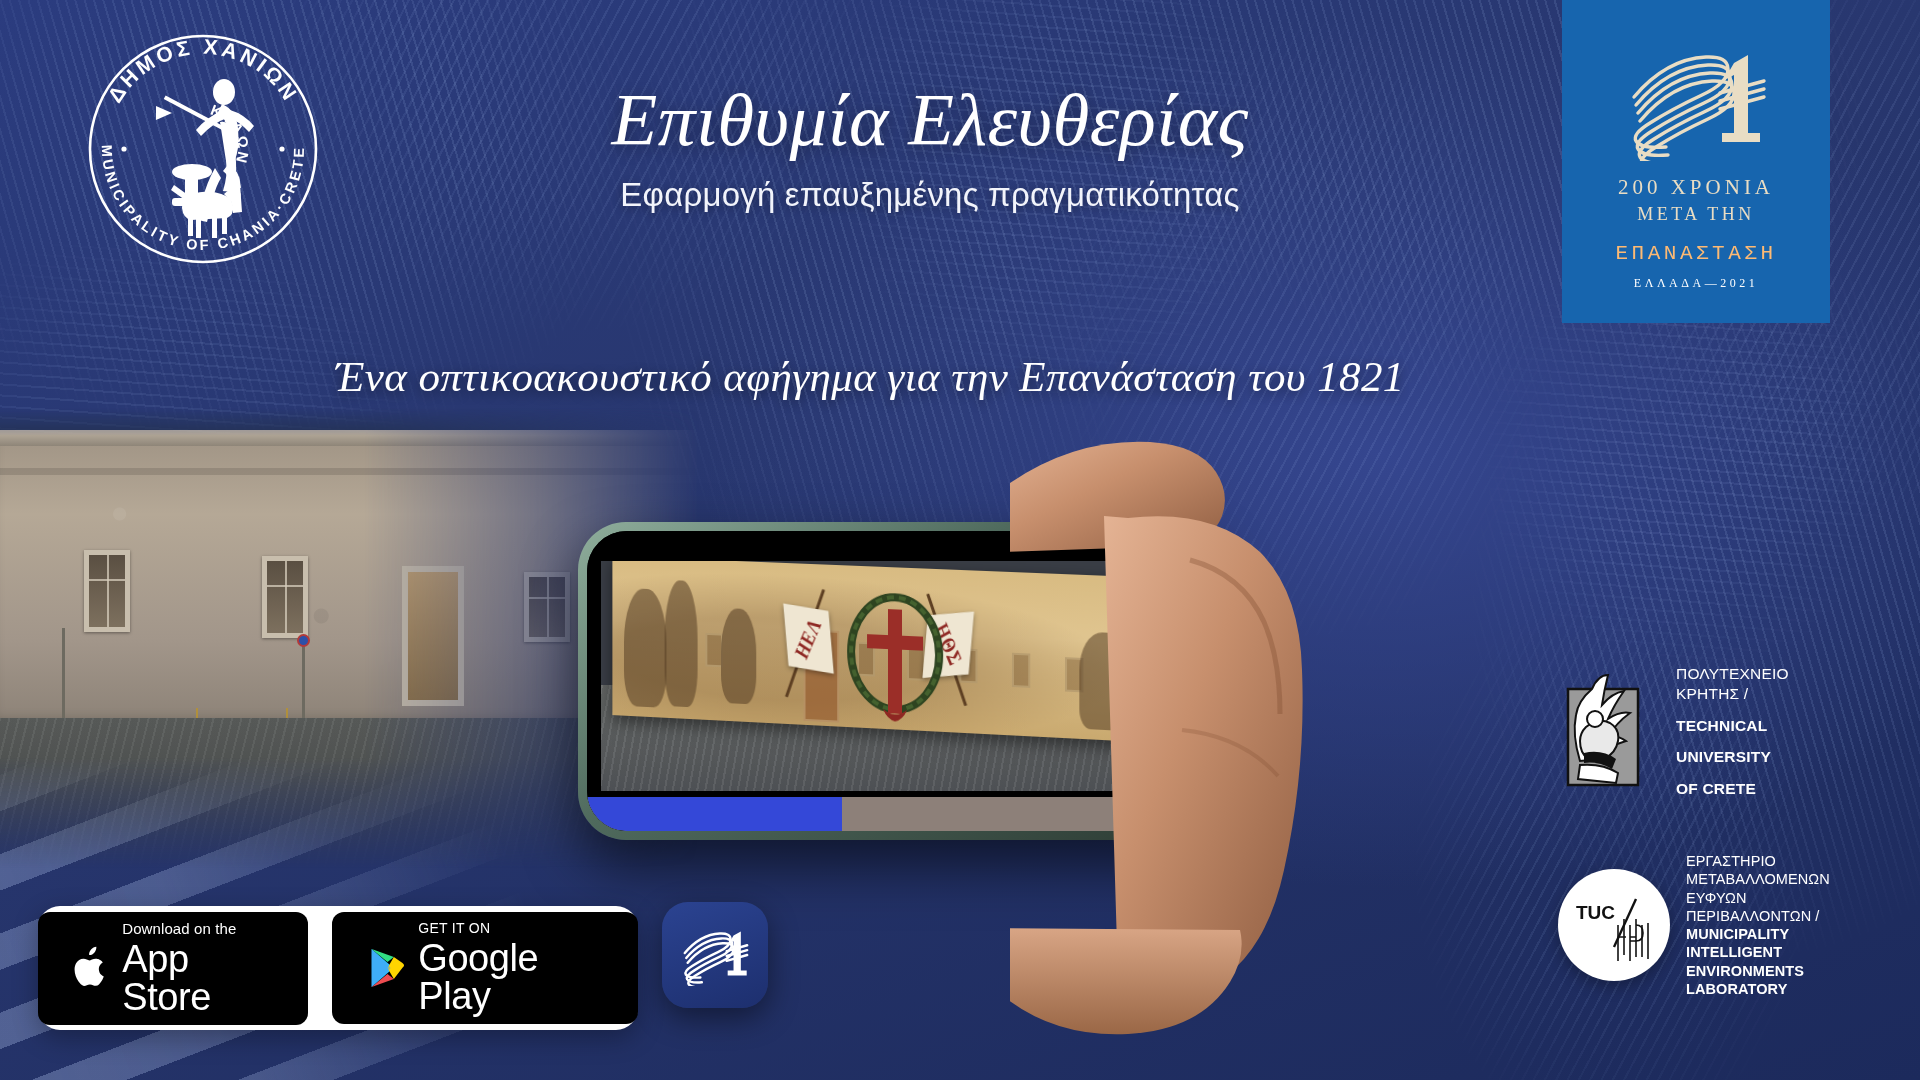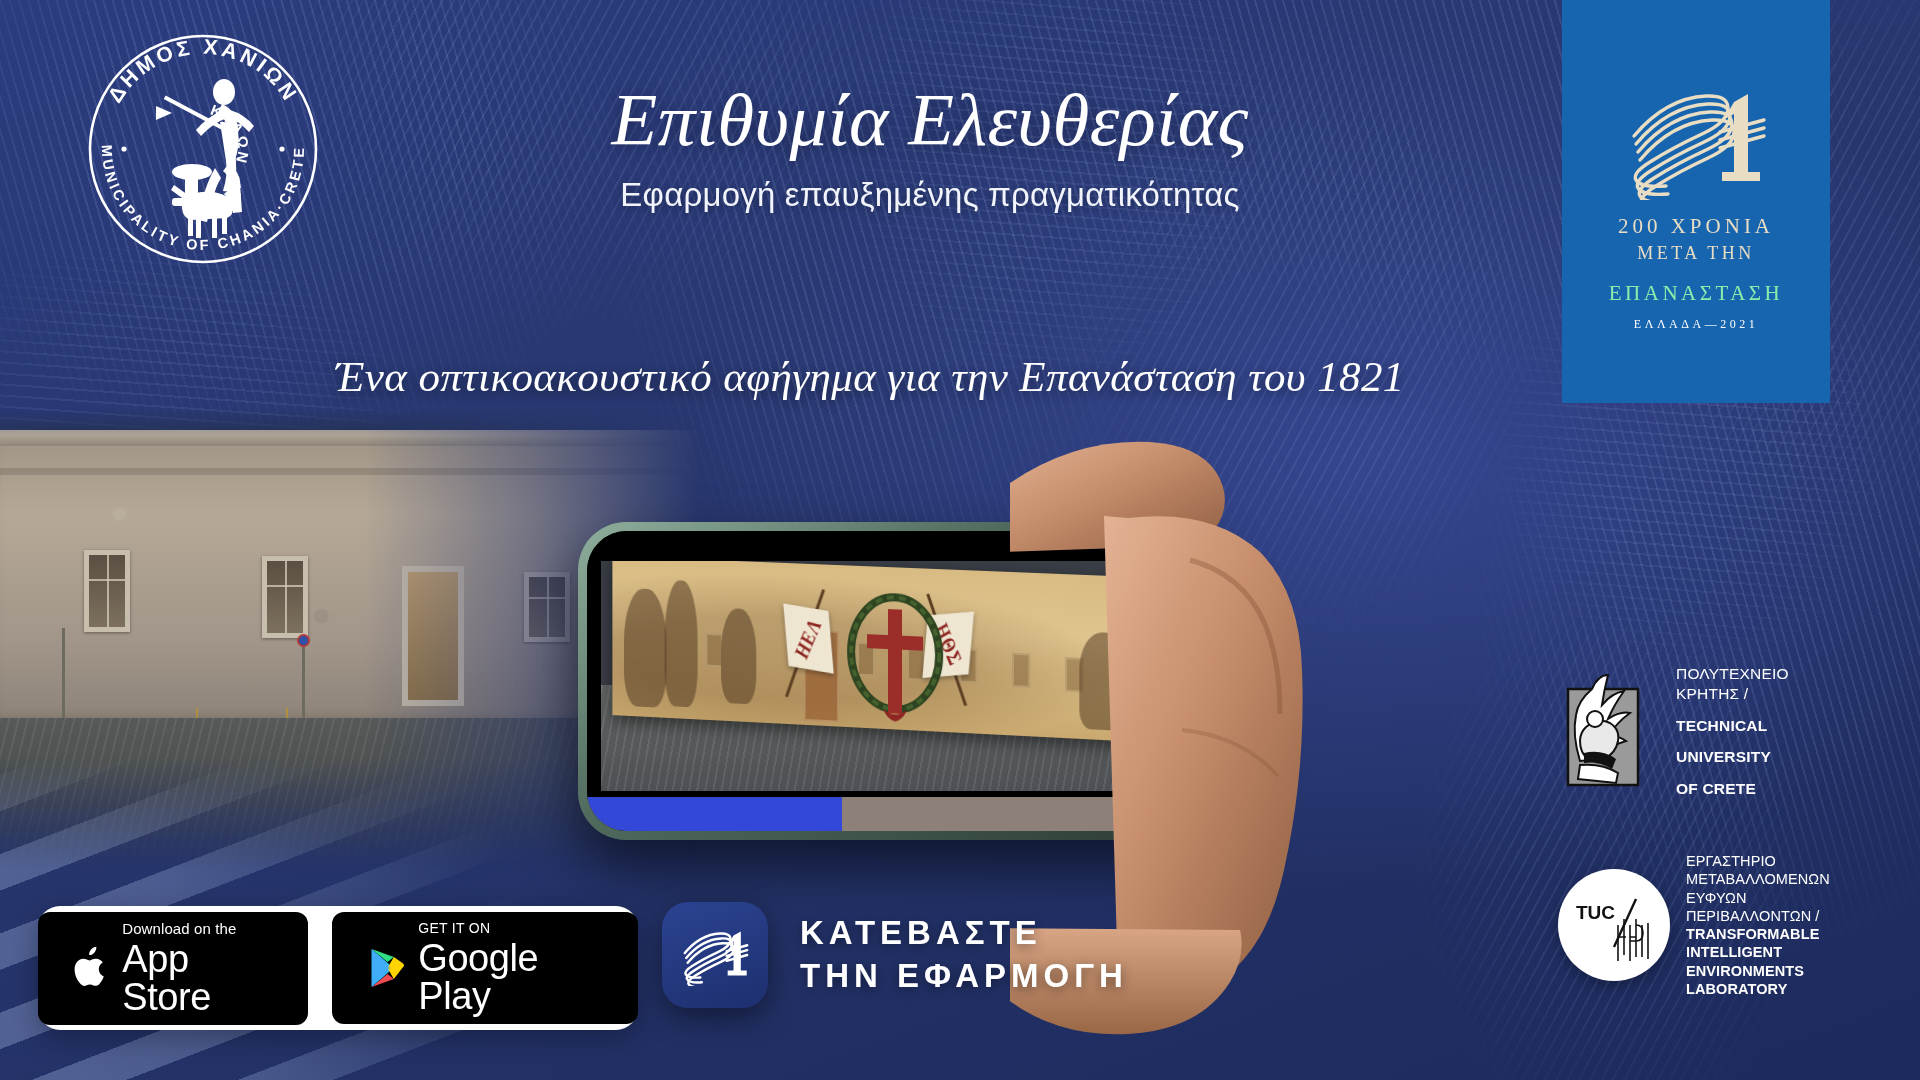--- a/index.html
+++ b/index.html
@@ -119,28 +119,28 @@
     text-shadow:0 2px 9px rgba(0,0,0,.35);
   }
   .tagline{
     position:absolute; left:180px; top:352px; width:1380px; text-align:center;
     font-family:"Liberation Serif", serif; font-style:italic; font-size:43px;
     color:#fff; letter-spacing:.4px; text-shadow:0 3px 12px rgba(0,0,0,.45);
   }
 
   
   .gr2021{
-    position:absolute; left:1562px; top:0; width:268px; height:403px;
+    position:absolute; left:1562px; top:0; width:268px; height:323px;
     background:#1765ae; display:flex; flex-direction:column;
     align-items:center; justify-content:center; padding-top:8px;
   }
   .gr2021 .mark{width:160px;height:120px;margin-bottom:14px;}
   .gr2021 .l1{font-family:"Liberation Serif", serif;color:#e9ddc4;font-size:21px;letter-spacing:4px;}
   .gr2021 .l2{font-family:"Liberation Serif", serif;color:#e9ddc4;font-size:18px;letter-spacing:3.5px;margin-top:4px;}
-  .gr2021 .l3{font-family:Liberation Serif, serif;color:#86efac;font-size:21px;letter-spacing:3.5px;margin-top:17px;}
+  .gr2021 .l3{font-family:Liberation Mono, monospace;color:#fdba74;font-size:21px;letter-spacing:3.5px;margin-top:17px;}
   .gr2021 .l4{font-family:"Liberation Serif", serif;color:#ffffff;font-size:12px;letter-spacing:3.5px;margin-top:11px;}
 
   
   .phone{
     position:absolute; left:578px; top:522px; width:640px; height:318px;
     border-radius:48px; background:linear-gradient(145deg,#8fae9c,#4f6a5d 40%,#2c3a33);
     padding:9px; box-shadow:0 26px 54px rgba(0,0,0,.55);
   }
   .phone-inner{
     width:100%; height:100%; border-radius:40px; background:#07090a; overflow:hidden; position:relative;
@@ -433,24 +433,20 @@
       <svg width="78" height="62" viewBox="0 0 160 120" aria-hidden="true">
         <g stroke="#fff" stroke-width="5" fill="none" stroke-linecap="round">
           <path d="M18 56 q32 -38 72 -40 q22 -1 22 12 q0 14 -26 26 q-30 14 -52 28 q-18 11 -14 18 q5 8 30 6"></path>
           <path d="M21 66 q32 -38 72 -40 q22 -1 22 12 q0 14 -26 26 q-30 14 -52 28 q-18 11 -14 18 q5 8 30 6"></path>
           <path d="M24 76 q32 -38 72 -40 q22 -1 22 12 q0 14 -26 26 q-30 14 -52 28 q-18 11 -14 18 q5 8 30 6"></path>
           <path d="M104 52 l42 -12 M104 62 l42 -12 M104 72 l42 -12"></path>
         </g>
         <path d="M118 20 l15 -8 l0 80 l12 0 l0 10 l-39 0 l0 -10 l12 0 l0 -60 l-10 5 z" fill="#fff"></path>
       </svg>
     </div>
-    <div class="cta-text">
-      <div>ΚΑΤΕΒΑΣΤΕ</div>
-      <div>ΤΗΝ ΕΦΑΡΜΟΓΗ</div>
-    </div>
   </div>
 
   <div class="tuc">
     <svg class="tuc-mark" viewBox="0 0 96 118" aria-hidden="true">
       <rect x="6" y="16" width="70" height="96" fill="#9a9a9a" stroke="#111" stroke-width="2.5"></rect>
       <path d="M30 16 q6 -14 16 -14 q-4 16 -6 30 q10 -12 22 -14 q-10 14 -16 28 q12 -8 22 -6 q-14 10 -22 24 q10 -2 18 4 q-16 4 -26 18 l-20 2 q-8 -26 -4 -46 q2 -14 16 -26 z" fill="#fff" stroke="#111" stroke-width="2"></path>
       <path d="M24 54 q12 -10 24 -4 q10 6 8 18 q-2 12 -14 18 q-8 4 -16 0 q-8 -6 -8 -18 q0 -8 6 -14 z" fill="#e9e9e9" stroke="#111" stroke-width="2"></path>
       <circle cx="33" cy="46" r="8" fill="#fff" stroke="#111" stroke-width="2"></circle>
       <path d="M22 80 q18 -4 32 6 l-4 10 q-14 -8 -28 -6 z" fill="#111"></path>
       <path d="M18 92 q22 -2 38 8 l-2 10 l-38 -4 z" fill="#fff" stroke="#111" stroke-width="2"></path>
@@ -478,20 +474,20 @@
           <line x1="80" y1="44" x2="80" y2="80"></line>
           <path d="M50 58 h8 M62 58 h6 M68 46 q7 0 7 8 t-7 8 h-6"></path>
         </g>
       </svg>
     </div>
     <div class="tie-text">
       <div>ΕΡΓΑΣΤΗΡΙΟ</div>
       <div>ΜΕΤΑΒΑΛΛΟΜΕΝΩΝ</div>
       <div>ΕΥΦΥΩΝ</div>
       <div>ΠΕΡΙΒΑΛΛΟΝΤΩΝ /</div>
-      <div class="b">TRANSFORMABLE</div>
+      <div class="b">MUNICIPALITY</div>
       <div class="b">INTELLIGENT</div>
       <div class="b">ENVIRONMENTS</div>
       <div class="b">LABORATORY</div>
     </div>
   </div>
 
 </div>
 
 </body></html>

